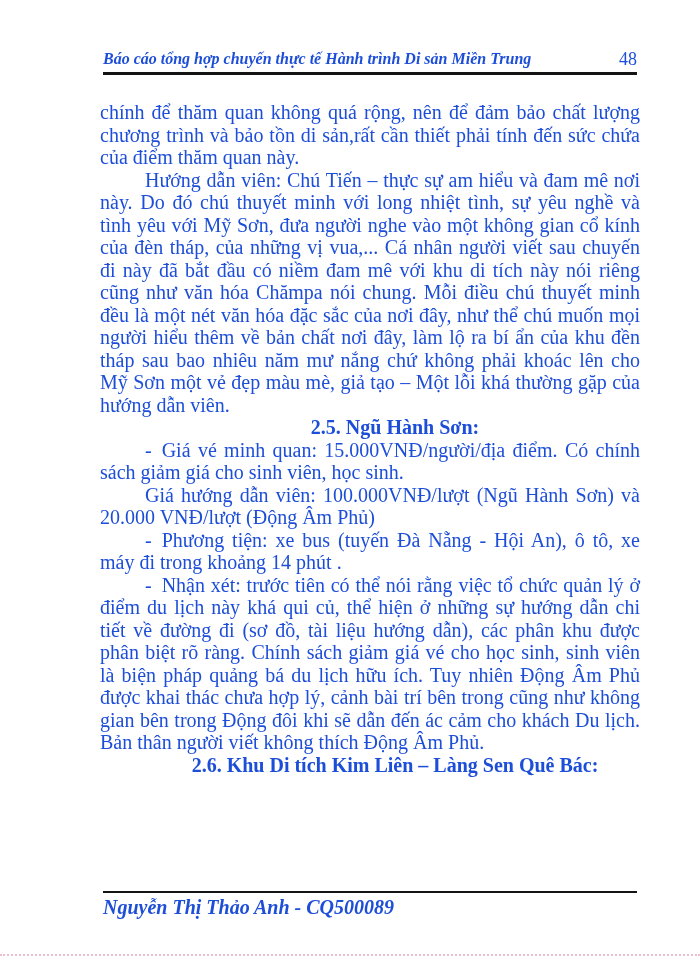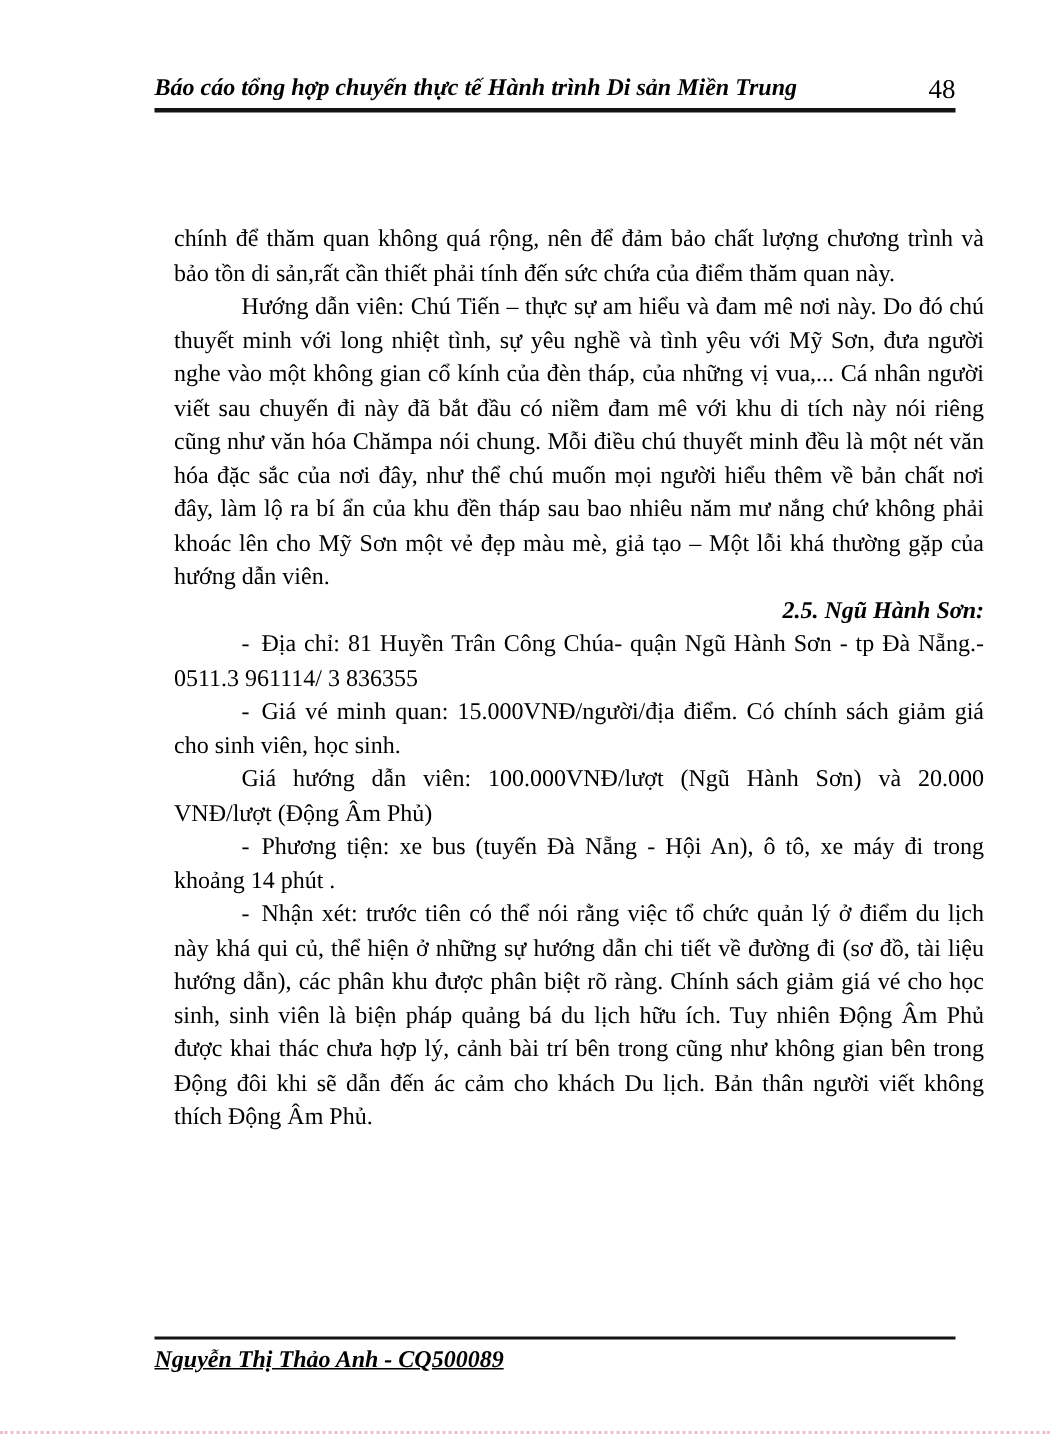--- a/index.html
+++ b/index.html
@@ -4,21 +4,21 @@
 <style>
   * { margin: 0; padding: 0; box-sizing: border-box; }
   html, body { background: #ffffff; }
   .page {
     position: relative;
     width: 700px;
     height: 960px;
     background: #ffffff;
     overflow: hidden;
     font-family: "Liberation Serif", "DejaVu Serif", serif;
-    color: #000000;
+    color: #1d4ed8;
   }
   
   .page-header {
     position: absolute;
     left: 103px;
     top: 49px;
     width: 534px;
     display: flex;
     justify-content: space-between;
     align-items: flex-end;
@@ -33,54 +33,51 @@
     white-space: nowrap;
   }
   .header-page-number {
     font-size: 18px;
     line-height: 20px;
     font-weight: normal;
   }
   
   .document-body {
     position: absolute;
-    left: 116px;
+    left: 100px;
     top: 101px;
     width: 540px;
-    font-size: 16px;
+    font-size: 20px;
     line-height: 22.5px;
-    margin-top: 48px;
   }
   .para {
     text-align: justify;
     text-indent: 45px;
   }
   .para.cont { text-indent: 0; }
   .para.heading {
     font-weight: bold;
-    font-style: italic;
     text-indent: 50px;
-    text-align: right;
+    text-align: center;
   }
   .para.cut { text-align-last: justify; }
   
   .page-footer {
     position: absolute;
     left: 103px;
     top: 891px;
     width: 534px;
     border-top: 2px solid #141414;
     padding-top: 4px;
   }
   .footer-author {
-    font-size: 16px;
+    font-size: 20px;
     line-height: 20px;
     font-weight: bold;
     font-style: italic;
-    text-decoration: underline;
   }
   
   .page-break-separator {
     position: absolute;
     left: 0;
     top: 954px;
     width: 700px;
     height: 0;
     border-top: 2px dotted #edbecd;
   }
@@ -92,25 +89,25 @@
 
   <div class="page-header">
     <span class="header-title">Báo cáo tổng hợp chuyến thực tế Hành trình Di sản Miền Trung</span>
     <span class="header-page-number">48</span>
   </div>
 
   <div class="document-body">
     <p class="para cont">chính để thăm quan không quá rộng, nên để đảm bảo chất lượng chương trình và bảo tồn di sản,rất cần thiết phải tính đến sức chứa của điểm thăm quan này.</p>
     <p class="para">Hướng dẫn viên: Chú Tiến – thực sự am hiểu và đam mê nơi này. Do đó chú thuyết minh với long nhiệt tình, sự yêu nghề và tình yêu với Mỹ Sơn, đưa người nghe vào một không gian cổ kính của đèn tháp, của những vị vua,... Cá nhân người viết sau chuyến đi này đã bắt đầu có niềm đam mê với khu di tích này nói riêng cũng như văn hóa Chămpa nói chung. Mỗi điều chú thuyết minh đều là một nét văn hóa đặc sắc của nơi đây, như thể chú muốn mọi người hiểu thêm về bản chất nơi đây, làm lộ ra bí ẩn của khu đền tháp sau bao nhiêu năm mư nắng chứ không phải khoác lên cho Mỹ Sơn một vẻ đẹp màu mè, giả tạo – Một lỗi khá thường gặp của hướng dẫn viên.</p>
     <p class="para heading">2.5. Ngũ Hành Sơn:</p>
-    <p class="para">- Địa chỉ: 81 Huyền Trân Công Chúa- quận Ngũ Hành Sơn - tp Đà Nẵng.- 0511.3 961114/ 3 836355</p>
     <p class="para">- Giá vé minh quan: 15.000VNĐ/người/địa điểm. Có chính sách giảm giá cho sinh viên, học sinh.</p>
     <p class="para">Giá hướng dẫn viên: 100.000VNĐ/lượt (Ngũ Hành Sơn) và 20.000 VNĐ/lượt (Động Âm Phủ)</p>
     <p class="para">- Phương tiện: xe bus (tuyến Đà Nẵng - Hội An), ô tô, xe máy đi trong khoảng 14 phút .</p>
     <p class="para">- Nhận xét: trước tiên có thể nói rằng việc tổ chức quản lý ở điểm du lịch này khá qui củ, thể hiện ở những sự hướng dẫn chi tiết về đường đi (sơ đồ, tài liệu hướng dẫn), các phân khu được phân biệt rõ ràng. Chính sách giảm giá vé cho học sinh, sinh viên là biện pháp quảng bá du lịch hữu ích. Tuy nhiên Động Âm Phủ được khai thác chưa hợp lý, cảnh bài trí bên trong cũng như không gian bên trong Động đôi khi sẽ dẫn đến ác cảm cho khách Du lịch. Bản thân người viết không thích Động Âm Phủ.</p>
+    <p class="para heading">2.6. Khu Di tích Kim Liên – Làng Sen Quê Bác:</p>
   </div>
 
   <div class="page-footer">
     <span class="footer-author">Nguyễn Thị Thảo Anh - CQ500089</span>
   </div>
 
   <div class="page-break-separator"></div>
 
 </div>
 

